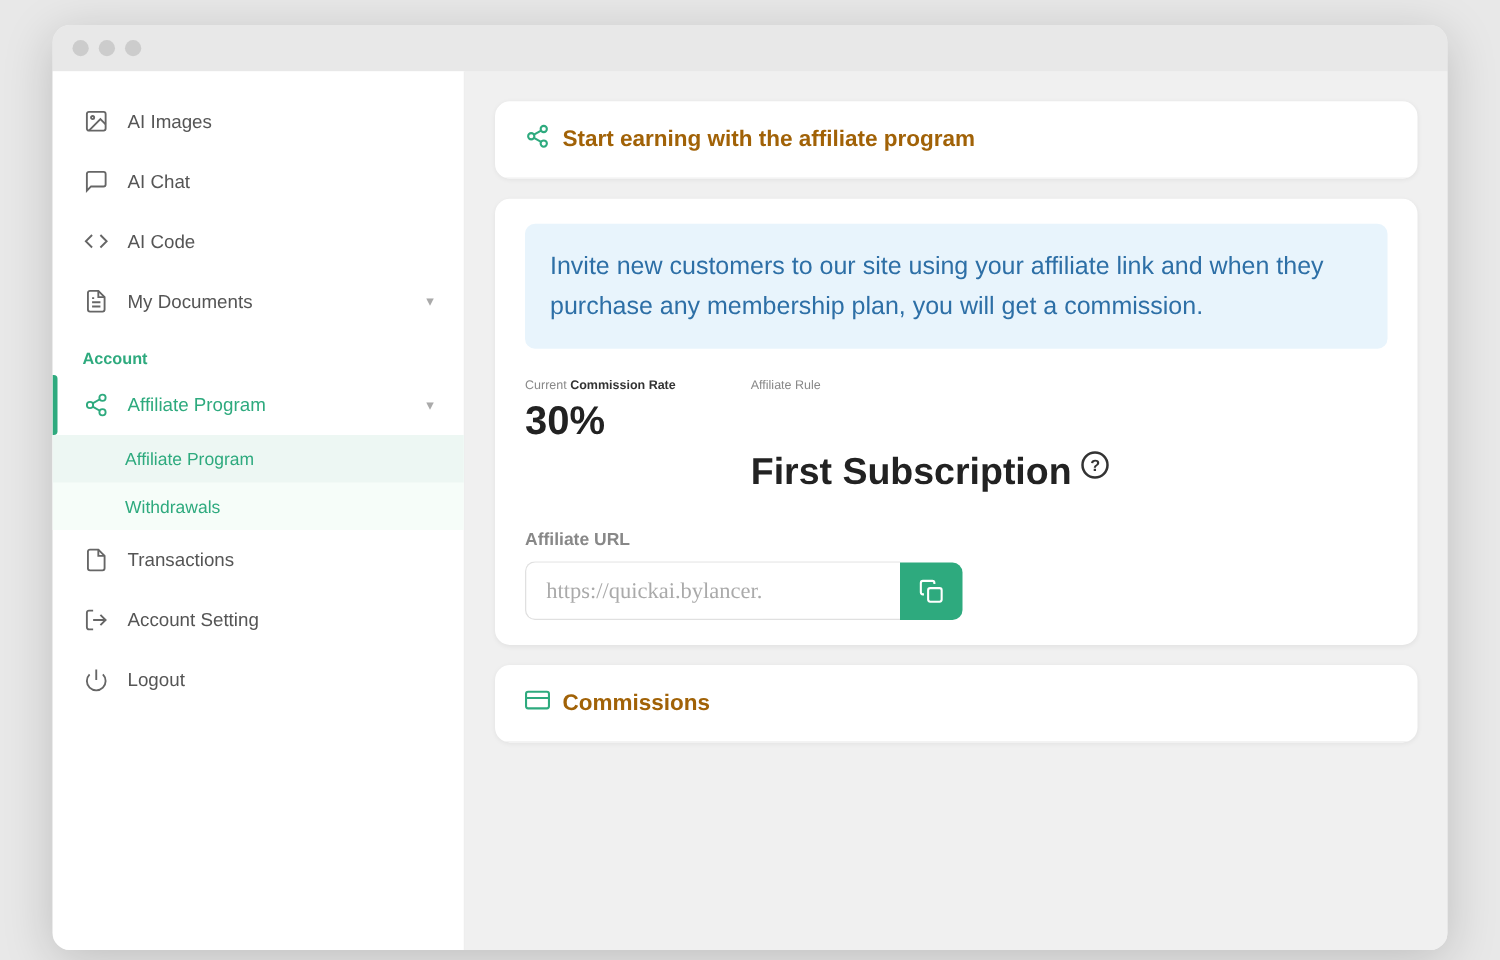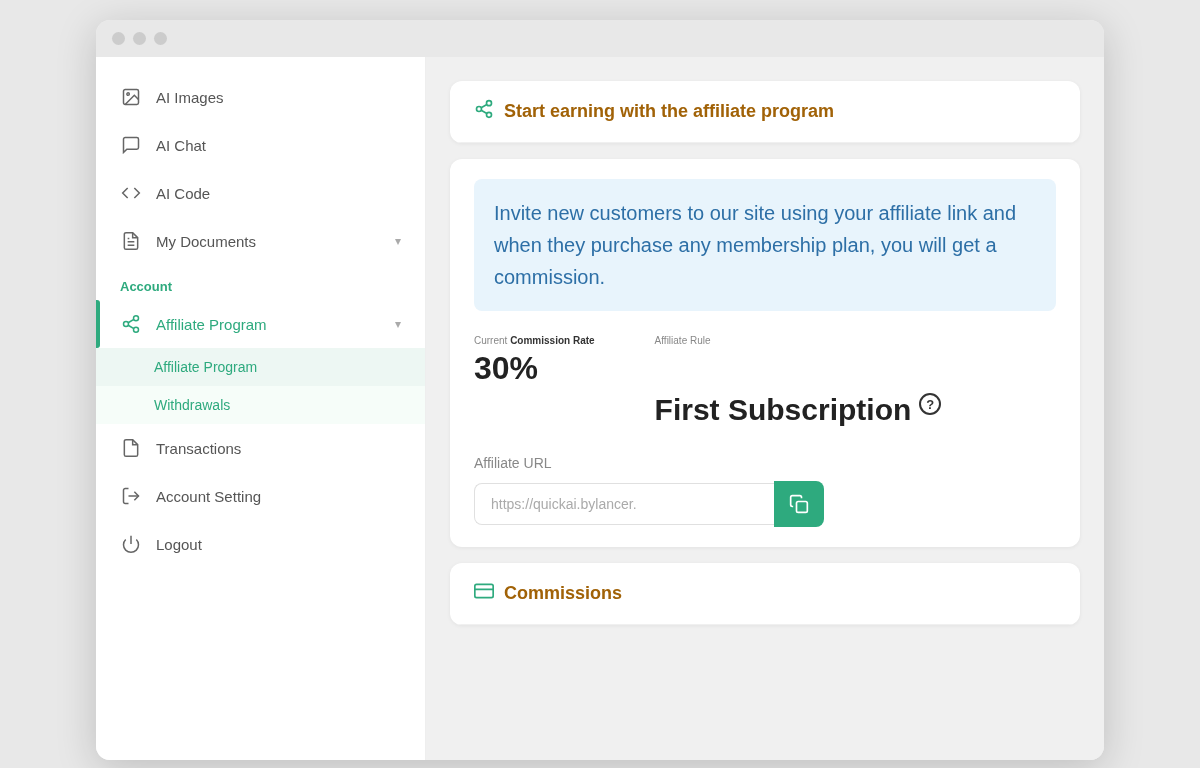--- a/index.html
+++ b/index.html
@@ -6,21 +6,21 @@
     body {
       font-family: -apple-system, BlinkMacSystemFont, 'Segoe UI', sans-serif;
       background: #e8e8e8;
       display: flex;
       justify-content: center;
       align-items: center;
       min-height: 100vh;
       padding: 20px;
     }
     .window {
-      width: 1008px;
+      width: 1116px;
       min-height: 740px;
       background: #f0f0f0;
       border-radius: 14px;
       box-shadow: 0 8px 40px rgba(0,0,0,0.18);
       overflow: hidden;
       display: flex;
       flex-direction: column;
     }
     .title-bar {
       background: #e8e8e8;
@@ -192,32 +192,34 @@
     }
     .url-row {
       display: flex;
       align-items: center;
       gap: 0;
     }
     .url-label {
       font-size: 14px;
       color: #888;
       margin-bottom: 10px;
+      font-weight: bold;
     }
     .url-input {
       flex: 1;
       border: 1.5px solid #e0e0e0;
       border-right: none;
       border-radius: 8px 0 0 8px;
       padding: 12px 16px;
-      font-size: 14px;
+      font-size: 18px;
       color: #aaa;
       background: #fff;
       outline: none;
       max-width: 300px;
+      font-family: Liberation Serif, serif;
     }
     .copy-btn {
       background: #2eaa7e;
       border: none;
       border-radius: 0 8px 8px 0;
       width: 50px;
       height: 46px;
       display: flex;
       align-items: center;
       justify-content: center;

